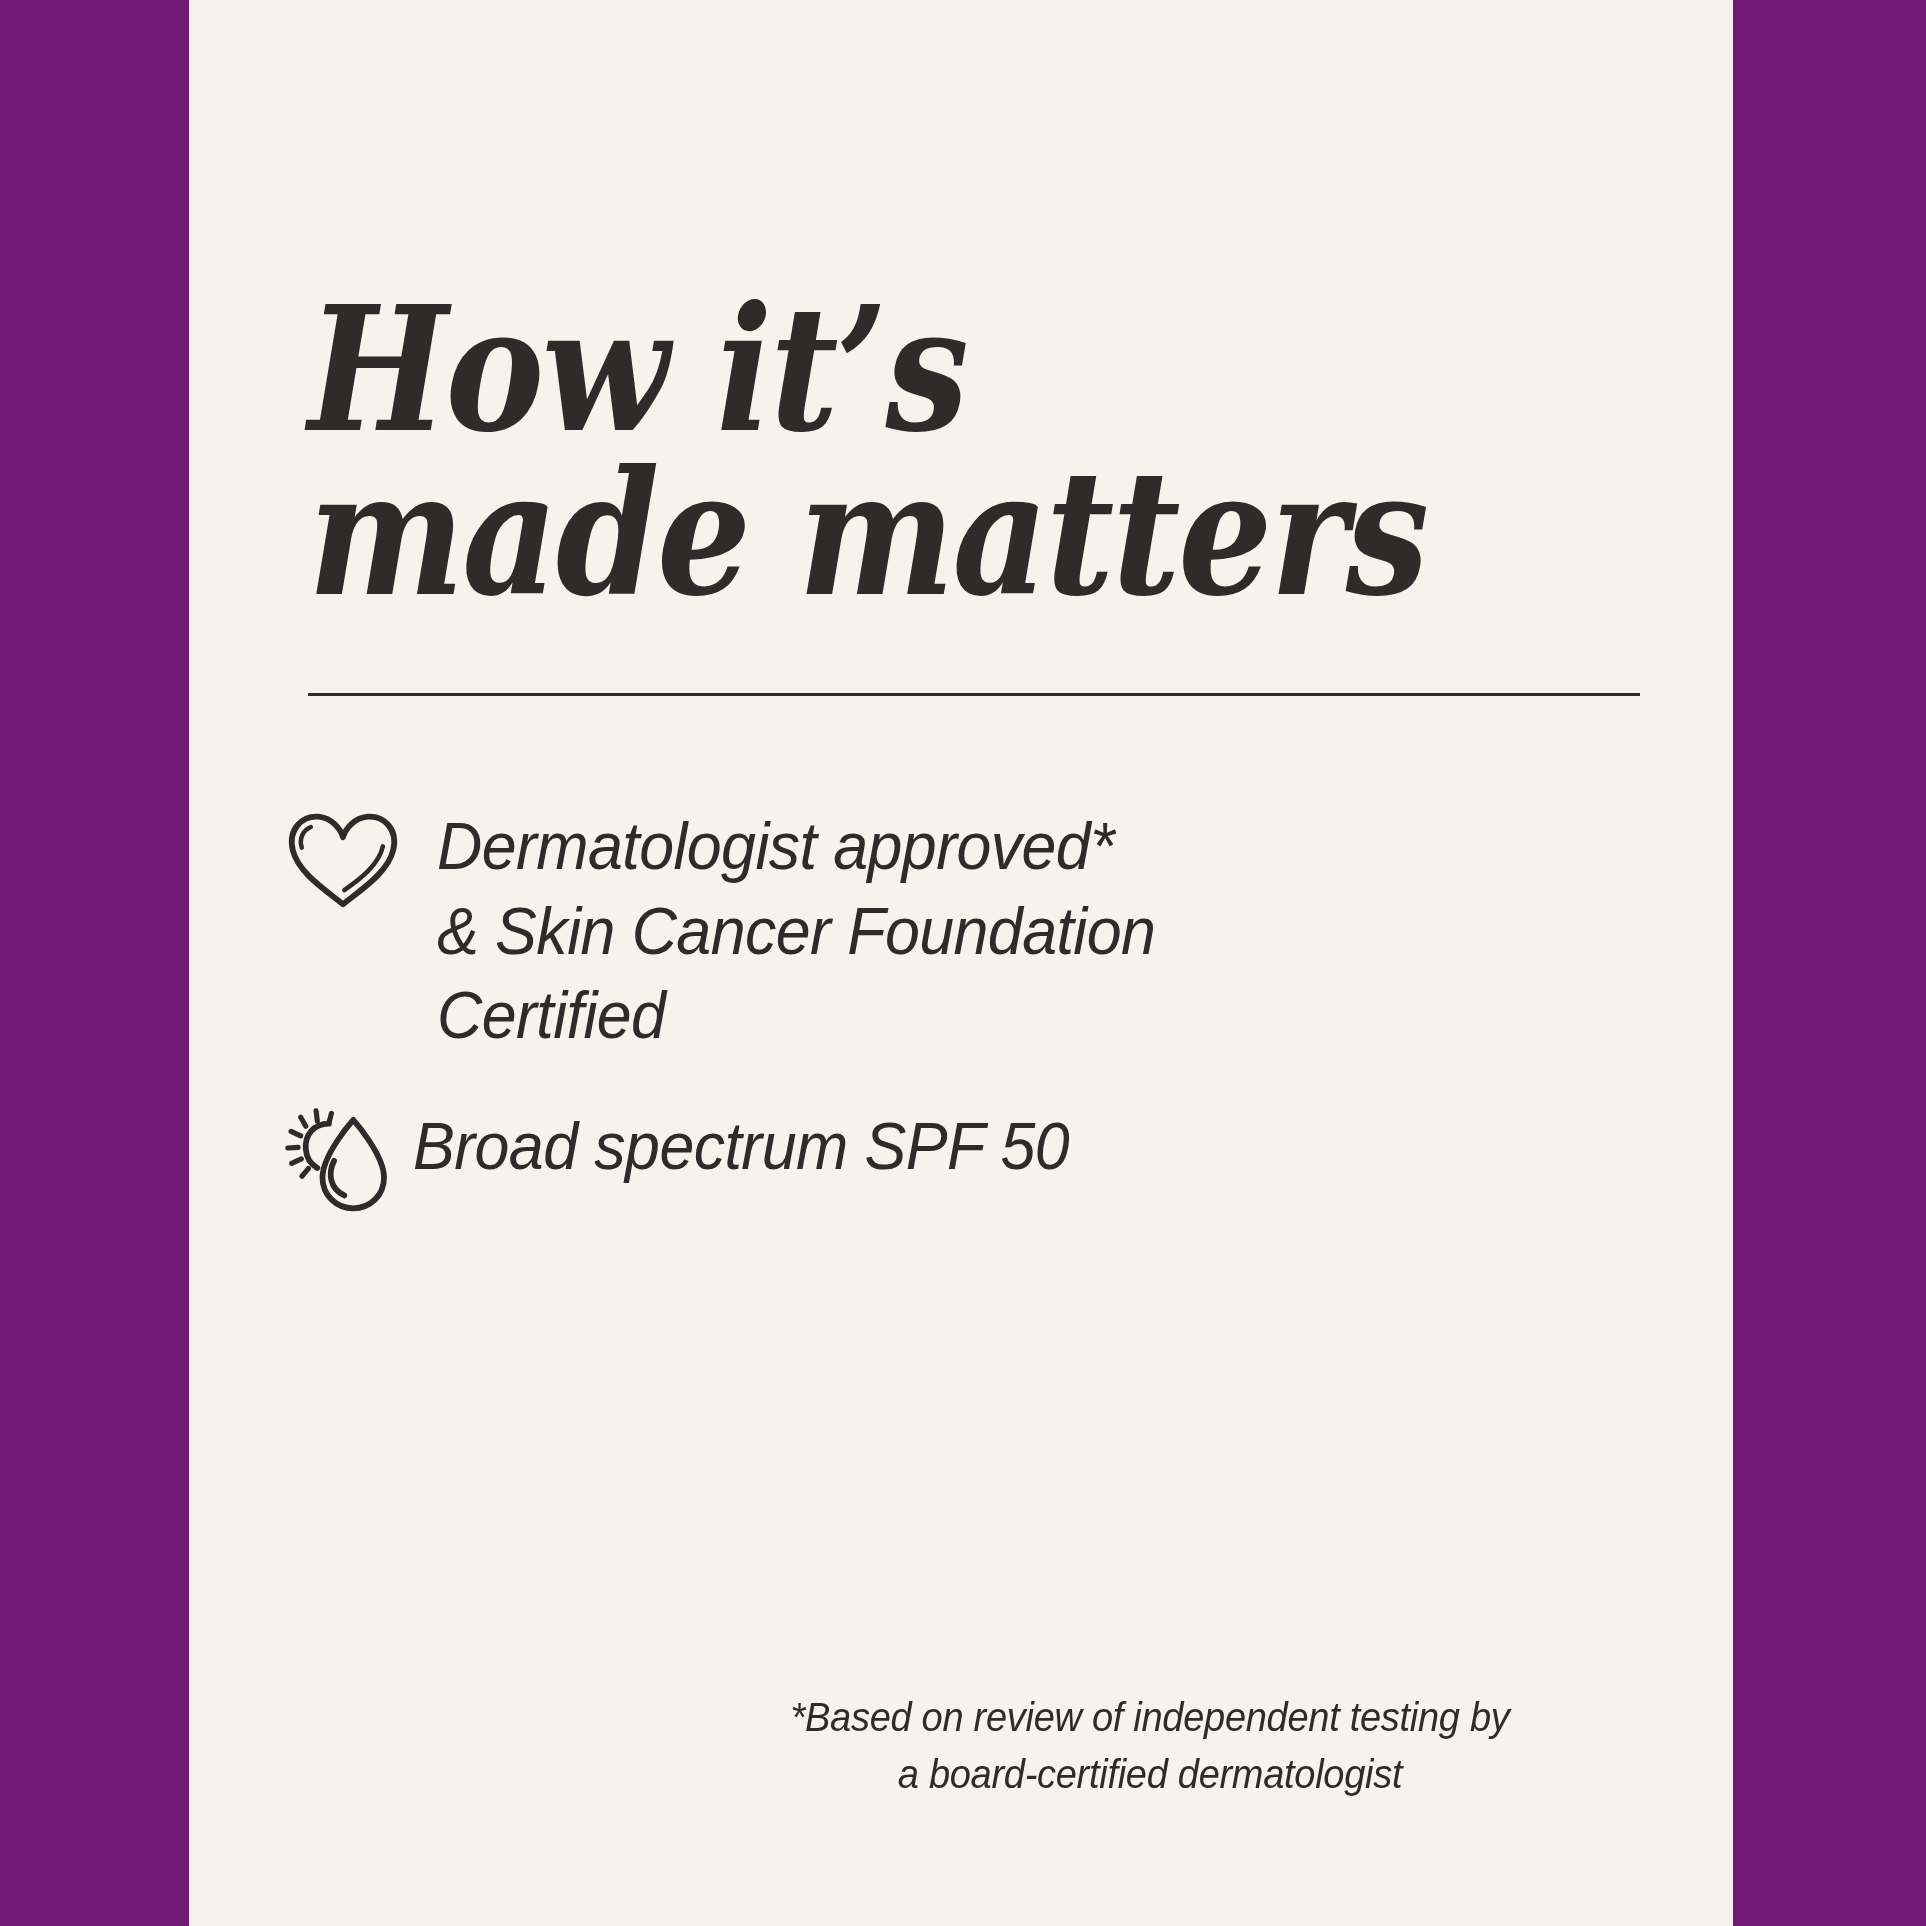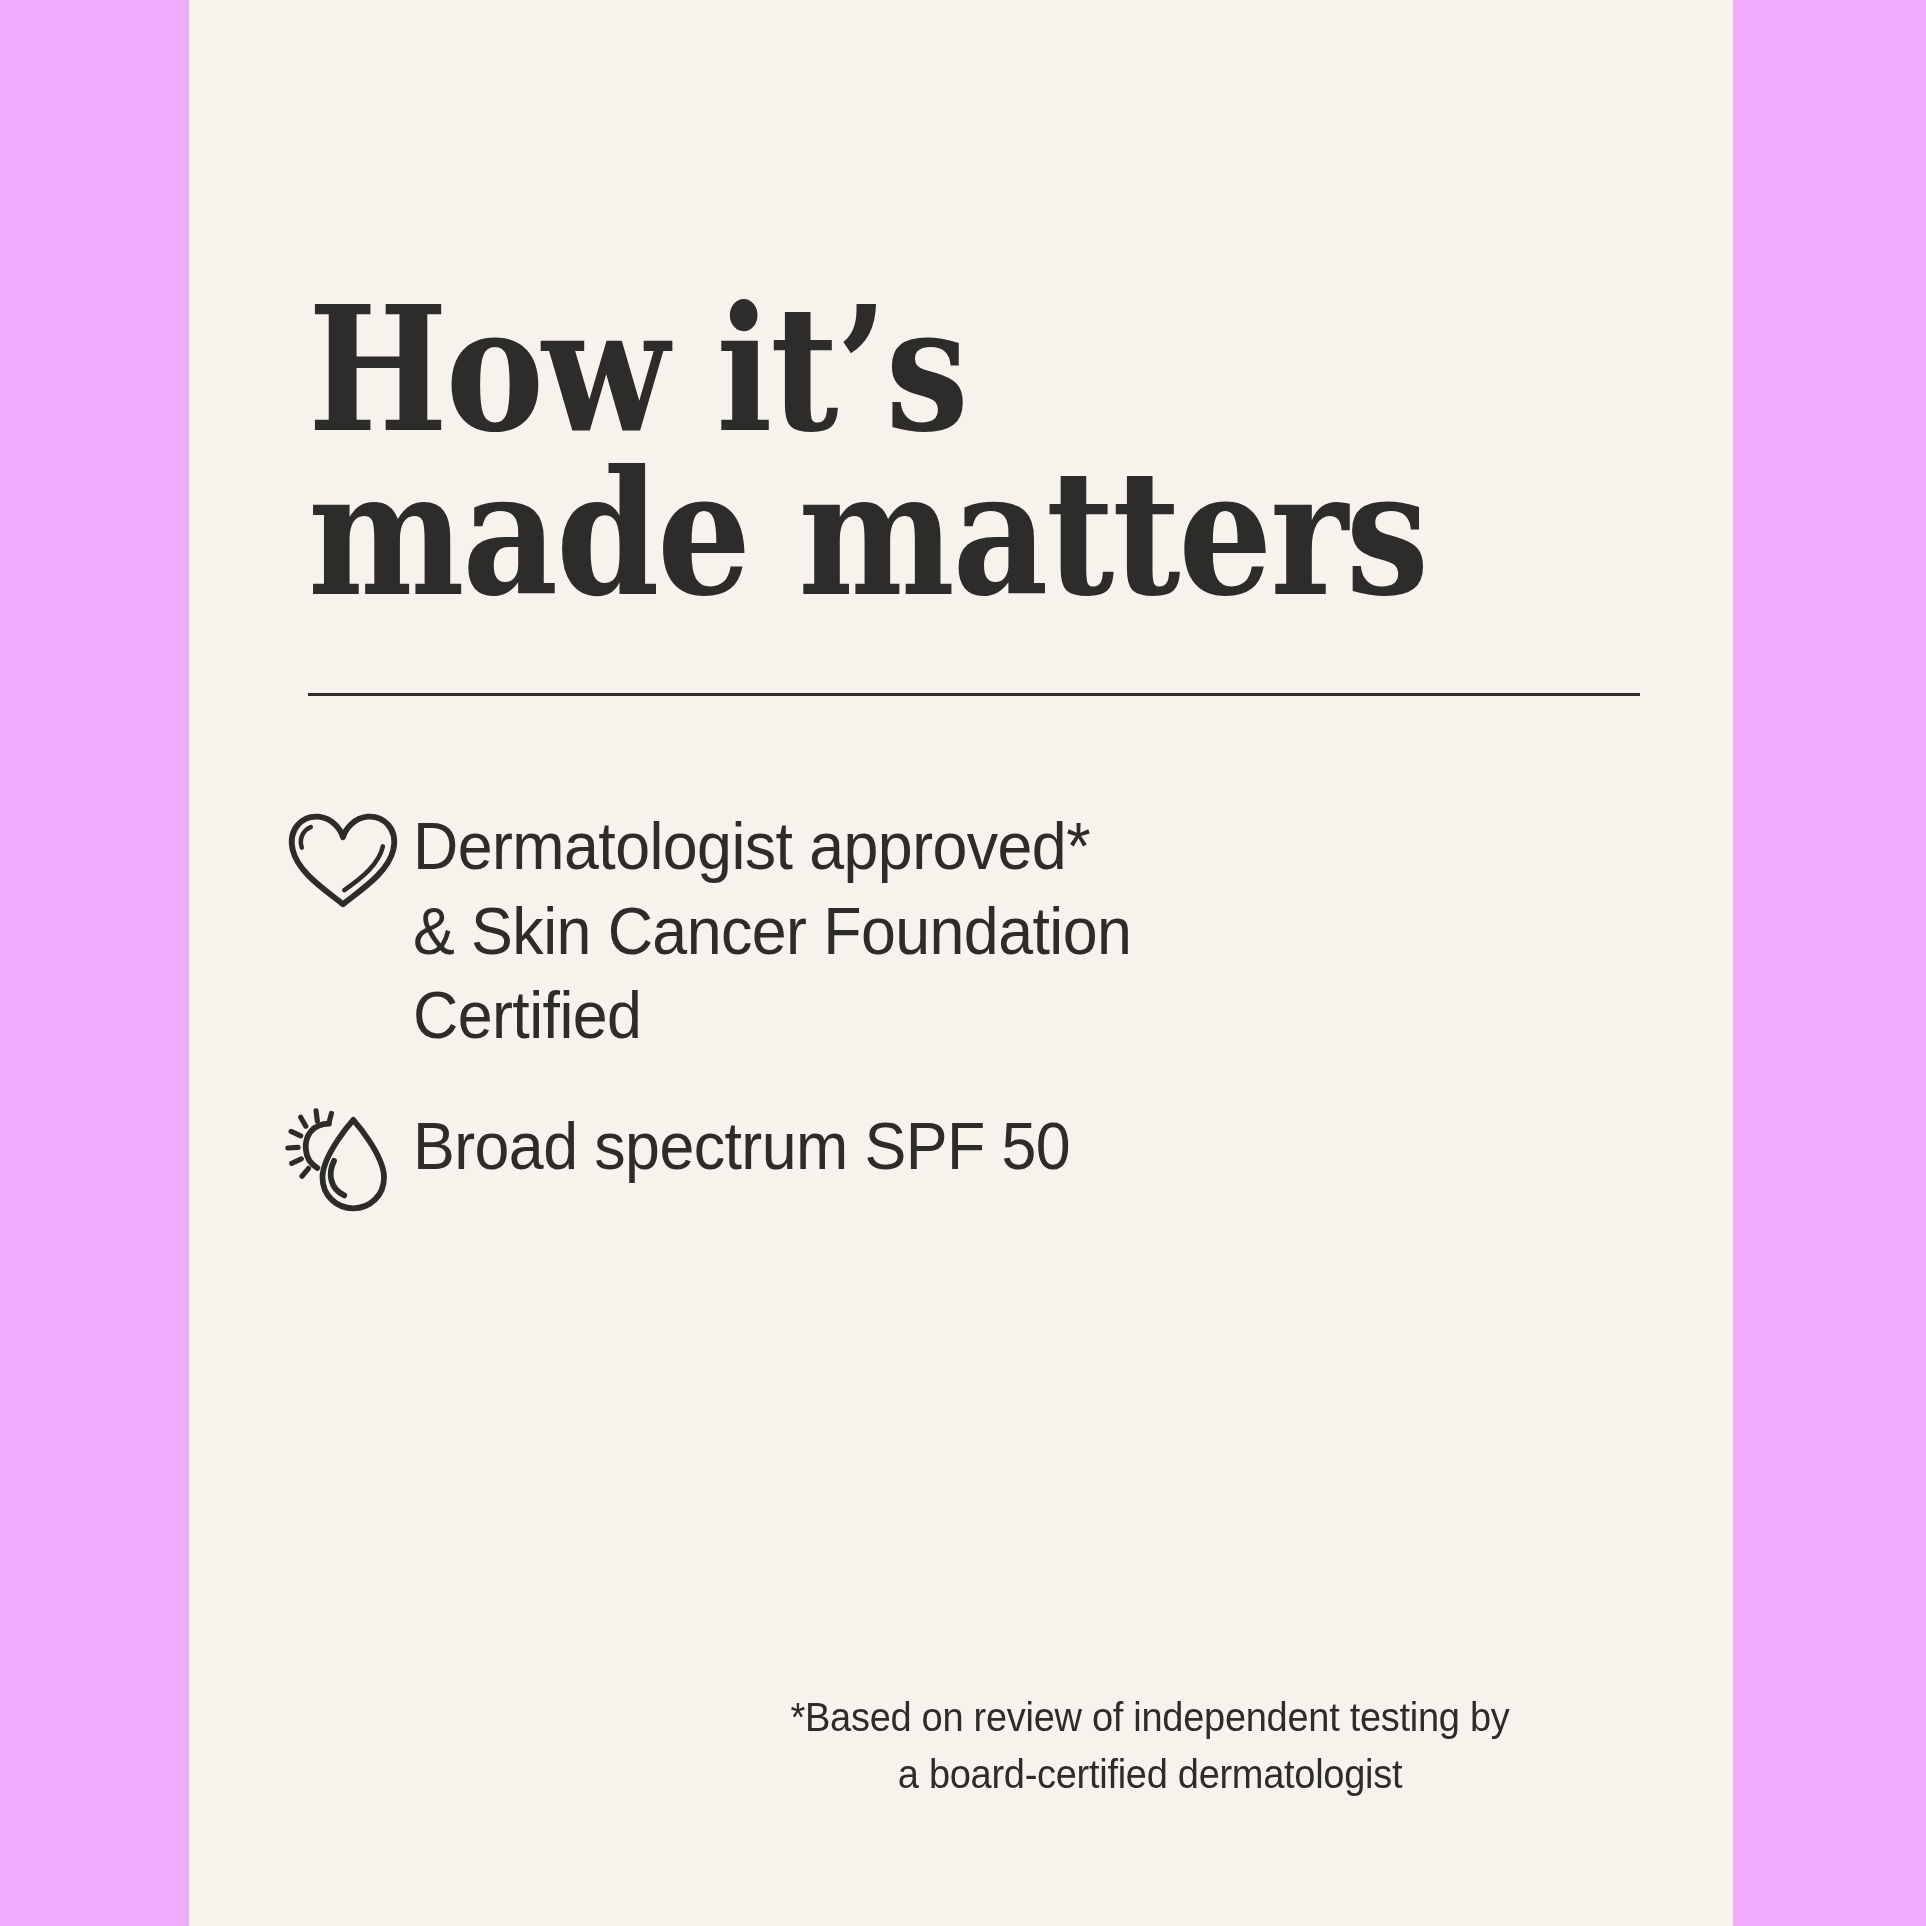--- a/index.html
+++ b/index.html
@@ -11,22 +11,23 @@
     width: 1926px;
     height: 1926px;
     font-family: "Liberation Sans", sans-serif;
     -webkit-font-smoothing: antialiased;
   }
 
   #canvas {
     position: relative;
     width: 1926px;
     height: 1926px;
-    background: #f0abfc;
+    background: #701a75;
     overflow: hidden;
+    font-style: italic;
   }
 
   
   #panel {
     position: absolute;
     left: 189px;
     top: 0;
     width: 1544px;
     height: 1926px;
     background: #f6f3ed;
@@ -97,21 +98,21 @@
     transform-origin: left top;
     padding-top: 1.3px;
     white-space: pre-line;
   }
 
   
   .feature-row.row-heart .feature-icon { padding-top: 6.4px; }
   .feature-row.row-spf   .feature-icon { padding-top: 3.9px; }
   .feature-row.row-water .feature-icon { padding-top: 5.1px; }
 
-  .feature-row.row-heart { margin-bottom: 45px; }
+  .feature-row.row-heart { margin-bottom: 45px; gap: 24px; }
   .feature-row.row-spf   { margin-bottom: 40px; }
   .feature-row.row-water { margin-bottom: 0; }
 
   
   #footnote {
     position: absolute;
     left: 189px;
     top: 1689px;
     width: 1544px;
     text-align: center;

